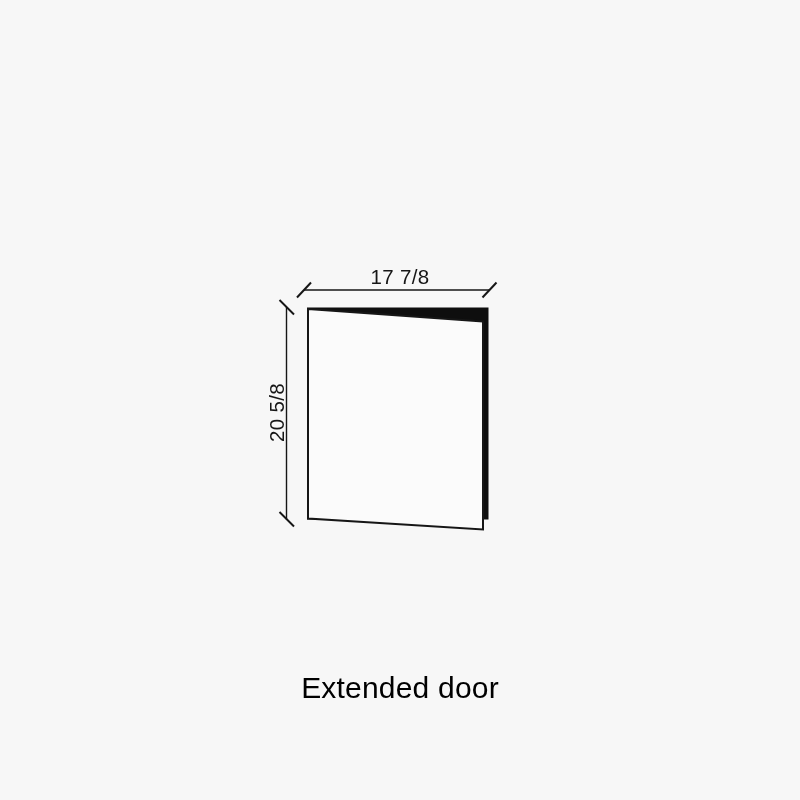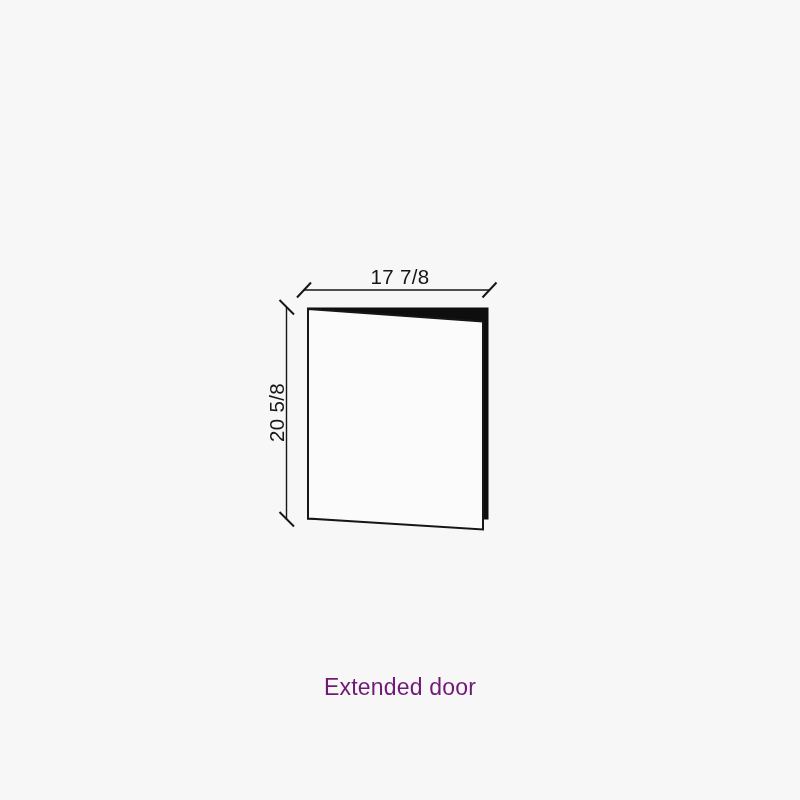--- a/index.html
+++ b/index.html
@@ -32,23 +32,23 @@
     font-size: 20.5px;
     fill: #161616;
     letter-spacing: 0.3px;
   }
   .caption {
     position: absolute;
     left: 0;
     top: 652px;
     width: 800px;
     text-align: center;
-    font-size: 23px;
+    font-size: 30px;
     line-height: 29px;
-    color: #701a75;
+    color: #000000;
     letter-spacing: 0.2px;
   }
 </style>
 </head>
 <body>
 
 <div class="stage">
 
   <svg class="diagram" width="800" height="800" viewBox="0 0 800 800">
 

